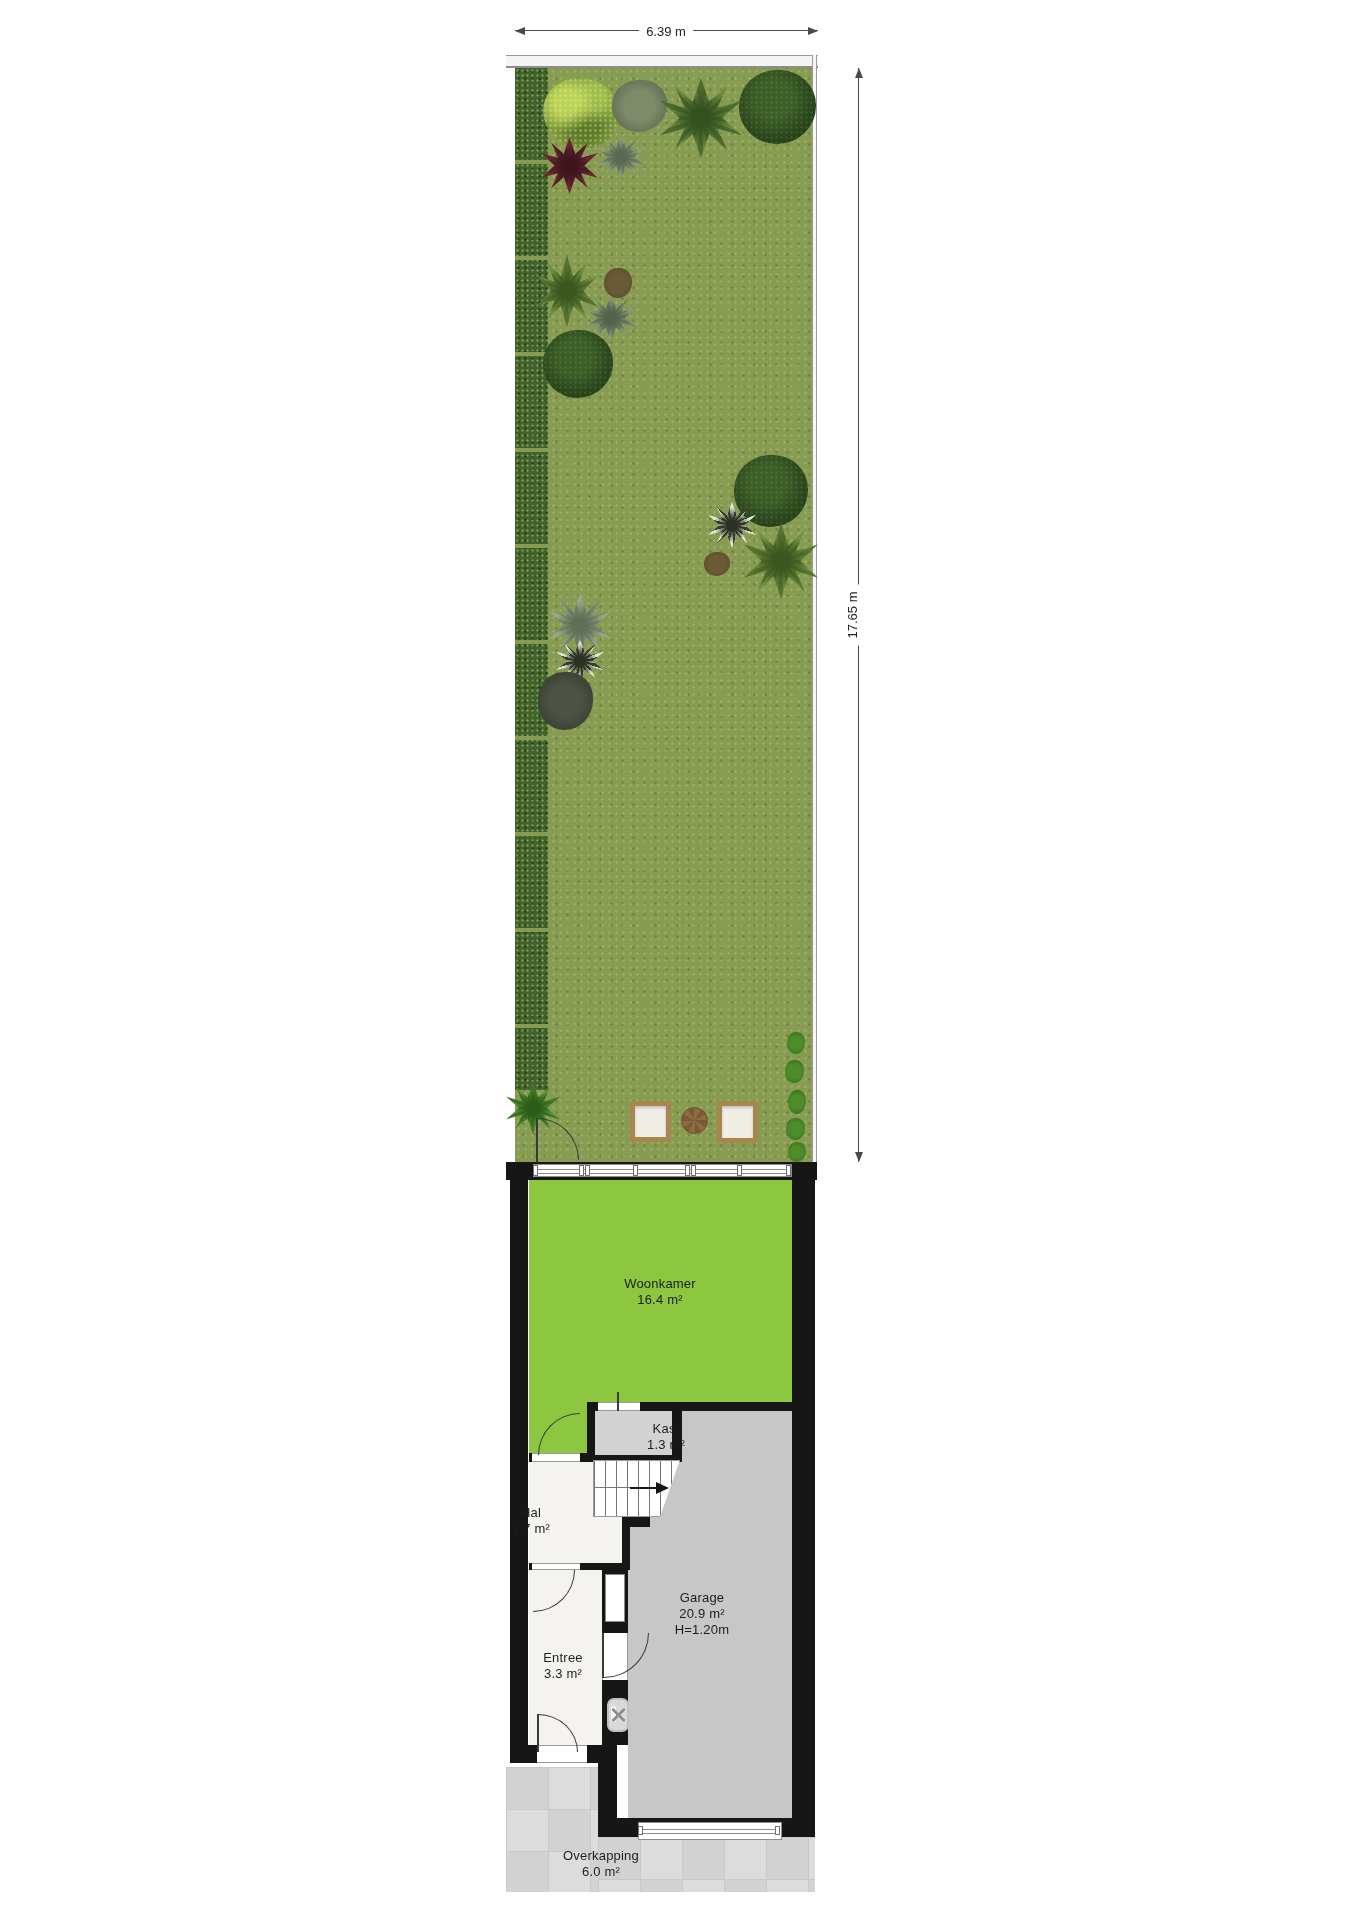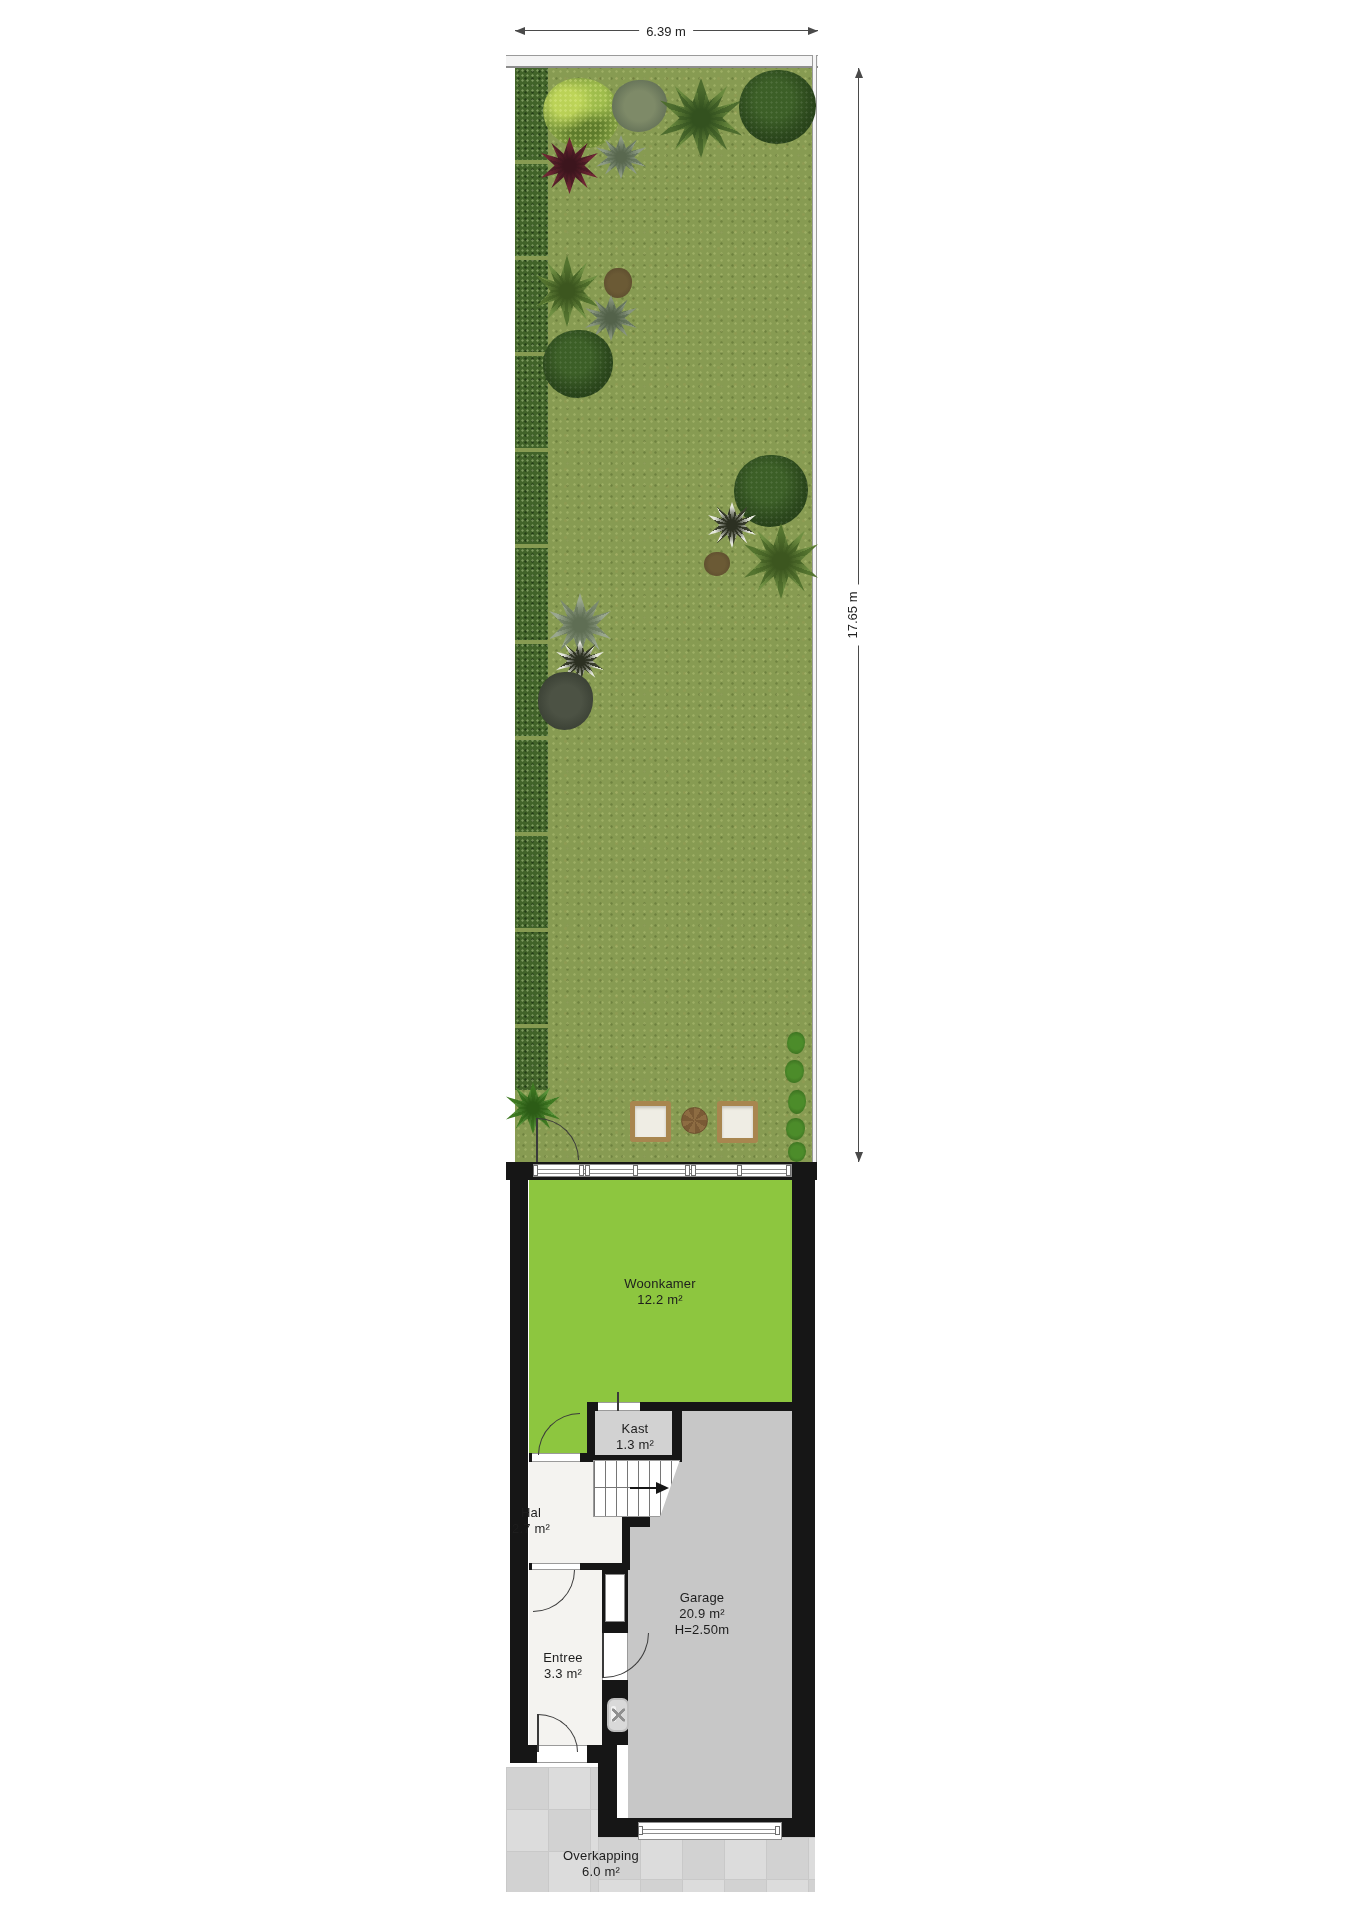--- a/index.html
+++ b/index.html
@@ -205,37 +205,37 @@
     <div class="slot"></div>
     <div class="x"></div>
   </div>
 
   <div class="win" style="left:638px;top:1822px;width:144px;height:18px;z-index:6"></div>
   <div class="mark" style="left:638px;top:1826px;height:9px"></div>
   <div class="mark" style="left:775px;top:1826px;height:9px"></div>
 
   <div class="lbl" style="left:660px;top:1292px">
     <div>Woonkamer</div>
-      <div>12.2 m²</div>
-  </div>
-  <div class="lbl" style="left:635px;top:1437px">
+      <div>16.4 m²</div>
+  </div>
+  <div class="lbl" style="left:666px;top:1437px">
     <div>Kast</div>
       <div>1.3 m²</div>
   </div>
   <div class="lbl" style="left:531px;top:1521px">
     <div>Hal</div>
       <div>2.7 m²</div>
   </div>
   <div class="lbl" style="left:563px;top:1666px">
     <div>Entree</div>
       <div>3.3 m²</div>
   </div>
   <div class="lbl" style="left:702px;top:1614px">
     <div>Garage</div>
       <div>20.9 m²</div>
-      <div>H=2.50m</div>
+      <div>H=1.20m</div>
   </div>
   <div class="lbl" style="left:601px;top:1864px">
     <div>Overkapping</div>
       <div>6.0 m²</div>
   </div>
 
 </div>
 
 </body></html>

